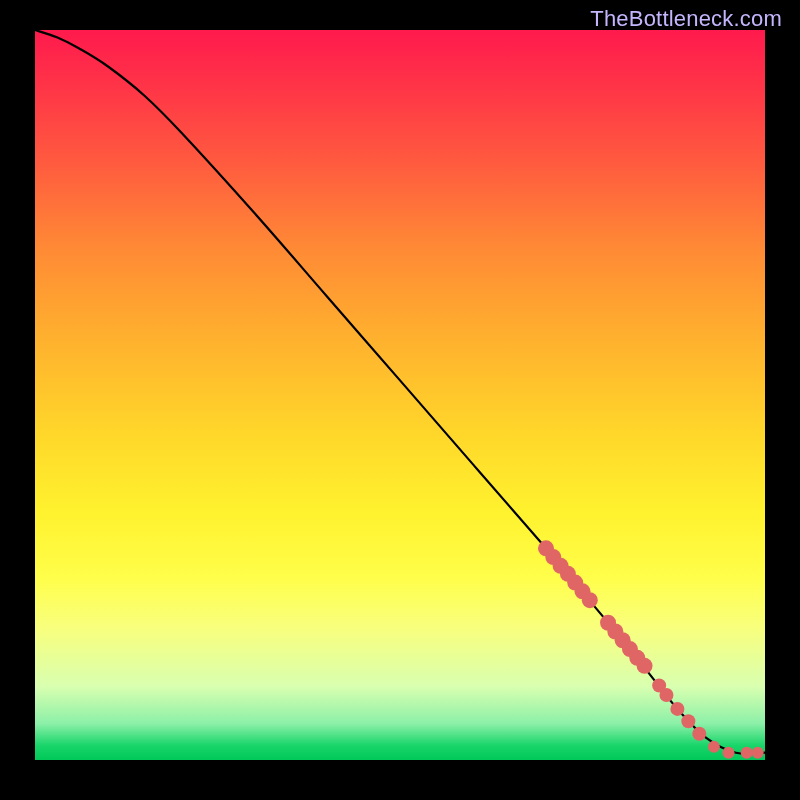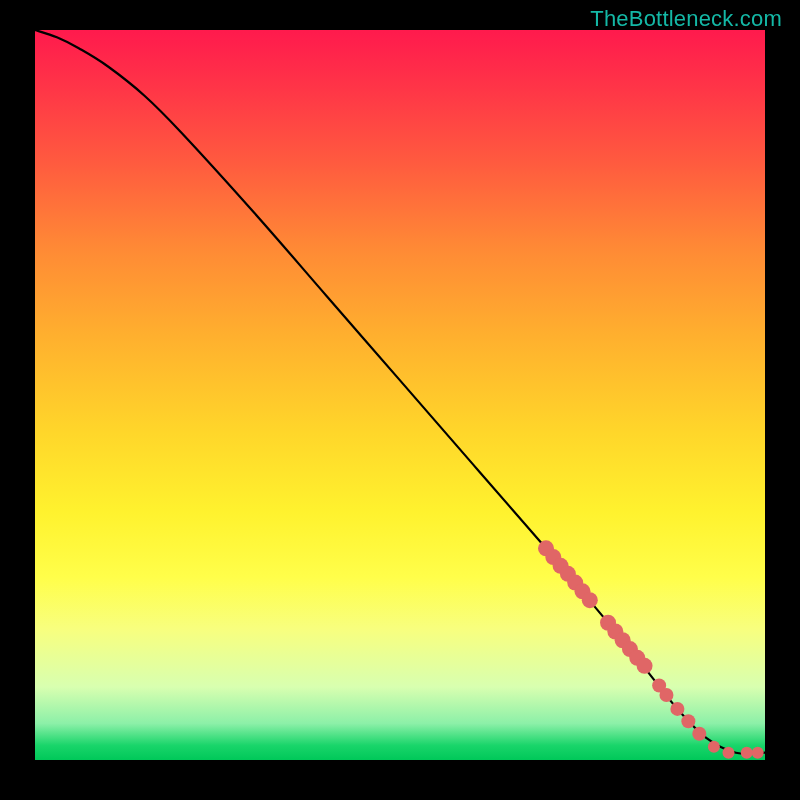--- a/index.html
+++ b/index.html
@@ -38,21 +38,21 @@
       #d8ffb0 90%,
       #8cf0a8 95%,
       #19d56a 98%,
       #00c859 100%
     );
   }
   .attrib {
     position: absolute;
     top: 6px;
     right: 18px;
-    color: #14b8a6;
+    color: #c4b5fd;
     font-size: 22px;
     letter-spacing: 0.2px;
   }
   svg.curve {
     position: absolute;
     left: 0;
     top: 0;
     width: 730px;
     height: 730px;
     overflow: visible;

